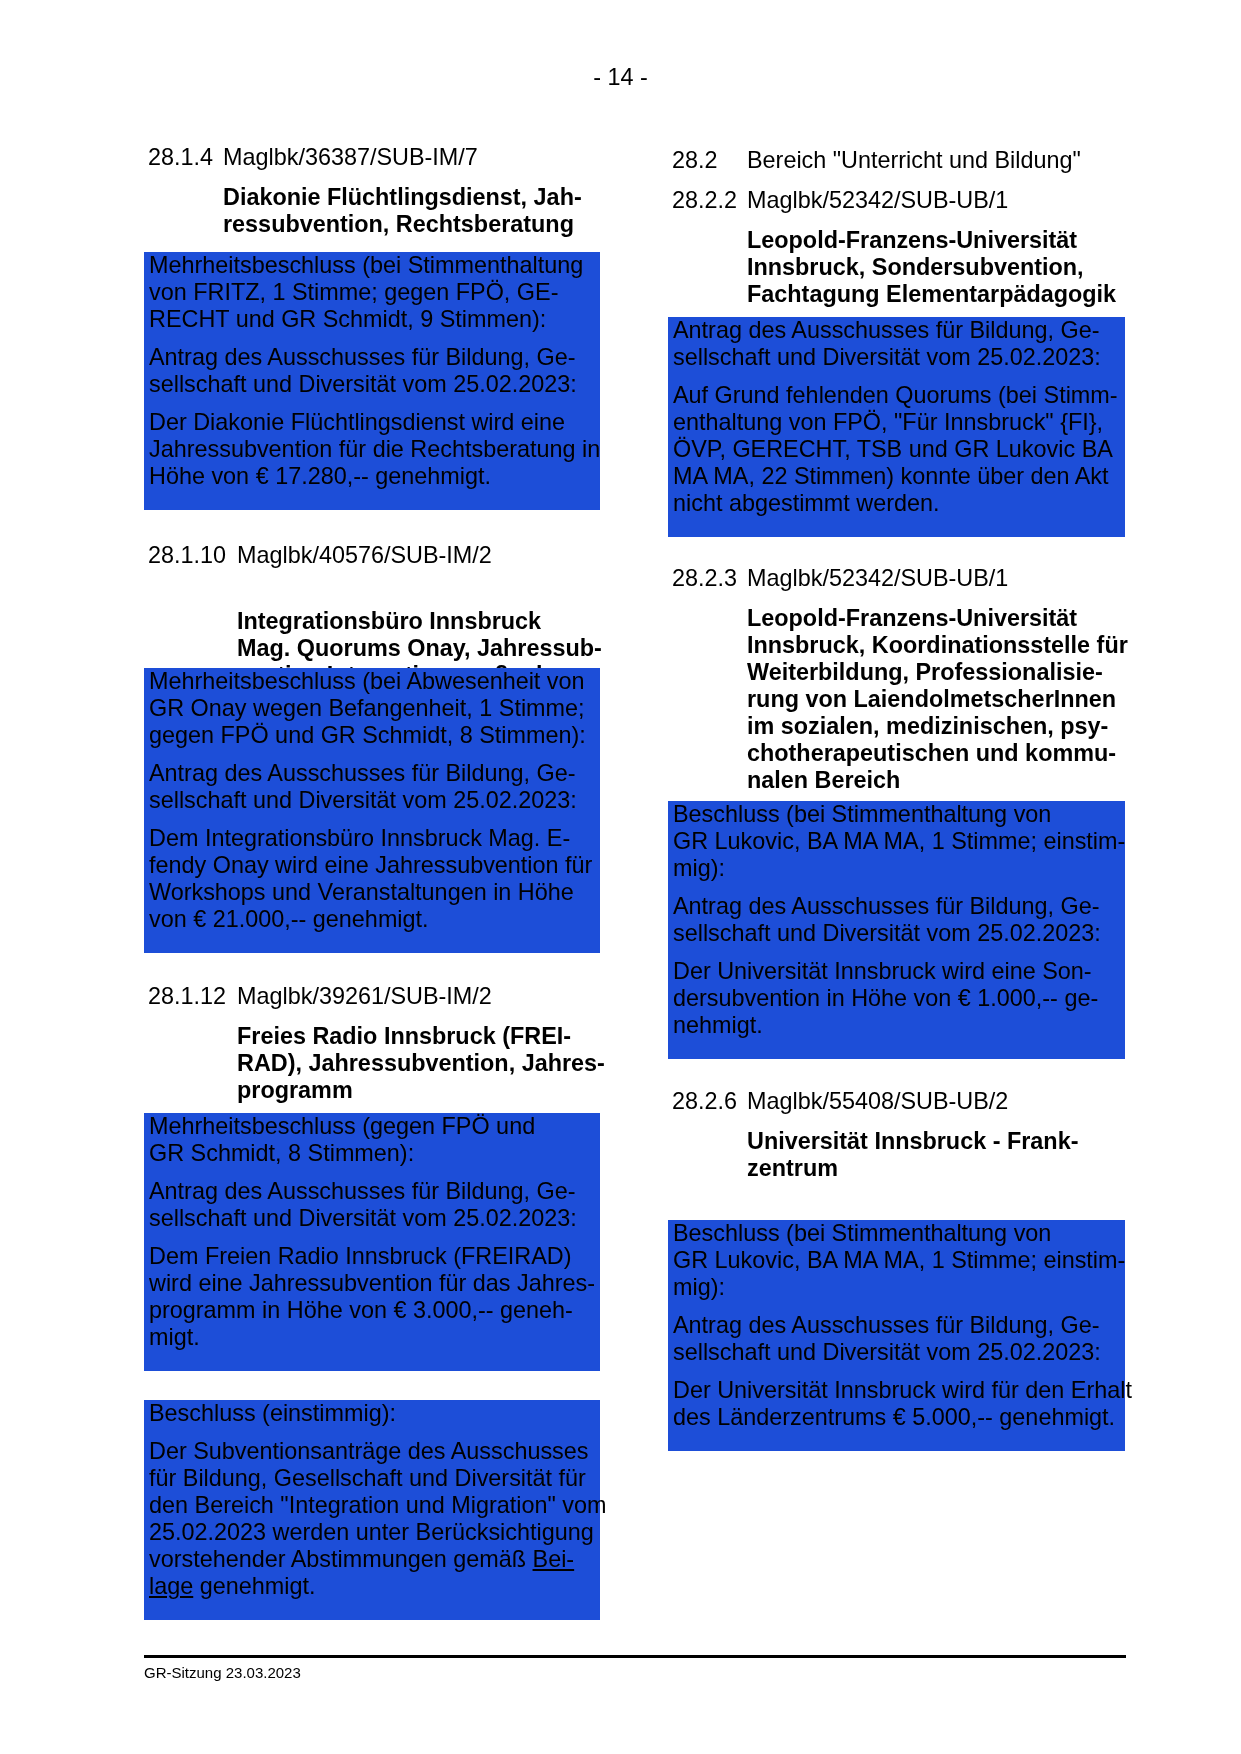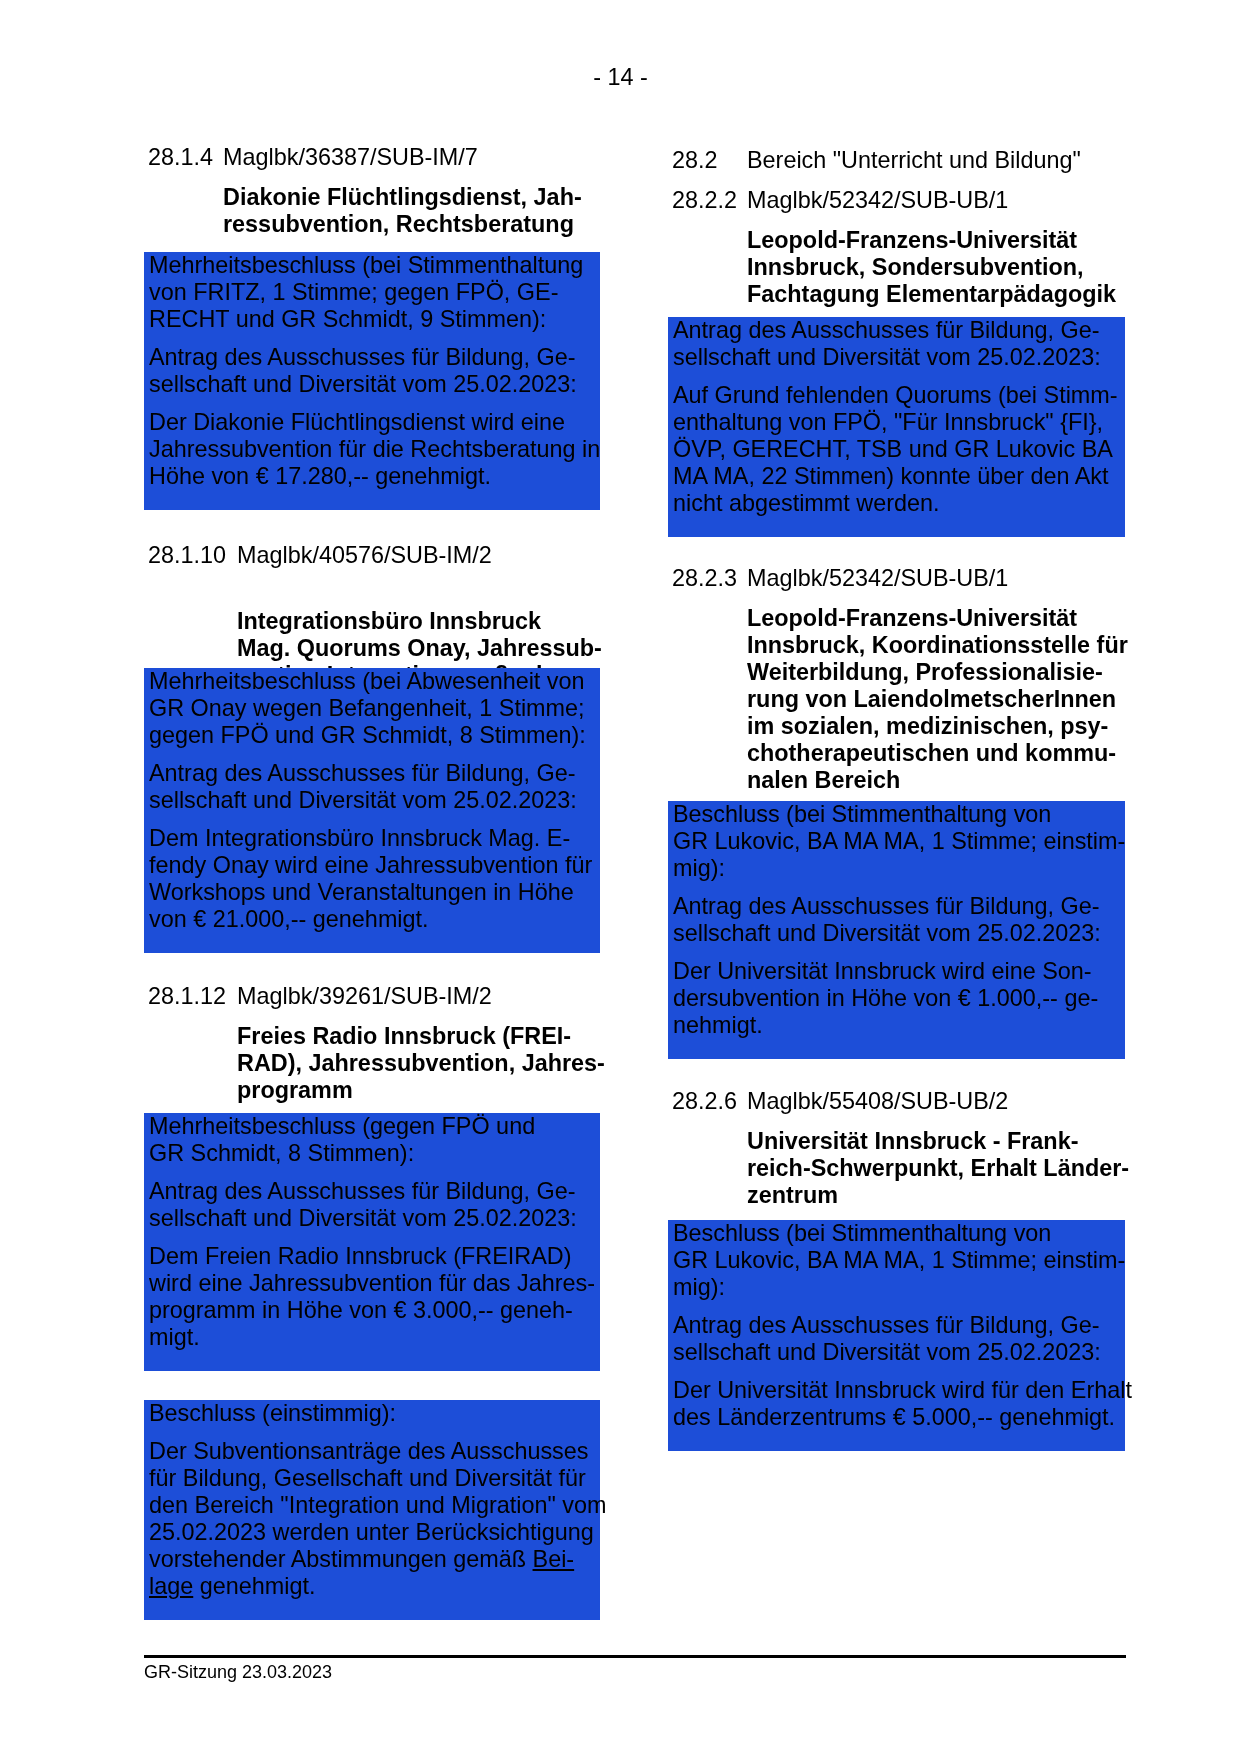--- a/index.html
+++ b/index.html
@@ -56,21 +56,21 @@
 
   .footer-rule {
     position: absolute;
     left: 144px; top: 1655px;
     width: 982px; height: 3px;
     background: #000000;
   }
   .footer-text {
     position: absolute;
     left: 144px; top: 1659px;
-    font-size: 18px;
+    font-size: 15px;
     line-height: 27px;
     white-space: nowrap;
   }
 </style>
 </head>
 <body>
 
 <div class="page">
 
   <div class="pagenum">- 14 -</div>
@@ -230,21 +230,20 @@
         <div class="line">nehmigt.</div>
       </div>
     </div>
 
     <div class="sec-head" style="top:1088px">
       <span class="num">28.2.6</span>
       <span class="code">Maglbk/55408/SUB-UB/2</span>
     </div>
     <div class="sec-title" style="top:1128px">
       <div class="line">Universität Innsbruck - Frank-</div>
-      <div class="line">reich-Schwerpunkt, Erhalt Länder-</div>
       <div class="line">zentrum</div>
     </div>
     <div class="block" style="top:1220px">
       <div class="para">
         <div class="line">Beschluss (bei Stimmenthaltung von</div>
         <div class="line">GR Lukovic, BA MA MA, 1 Stimme; einstim-</div>
         <div class="line">mig):</div>
       </div>
       <div class="para">
         <div class="line">Antrag des Ausschusses für Bildung, Ge-</div>

